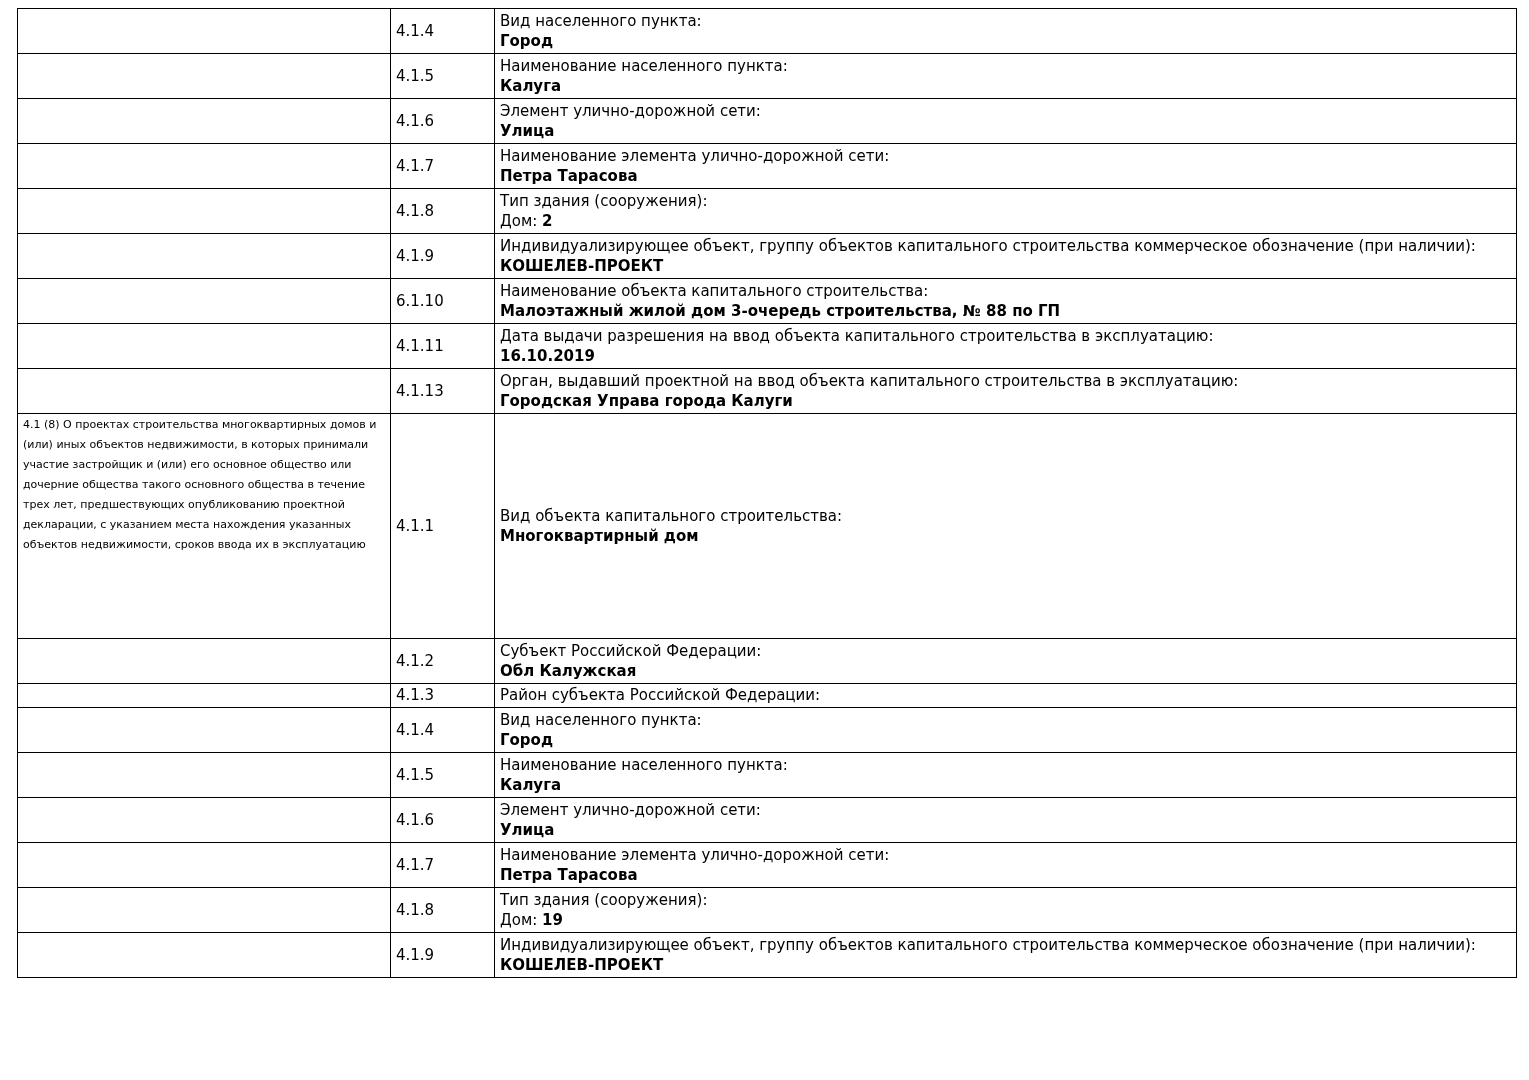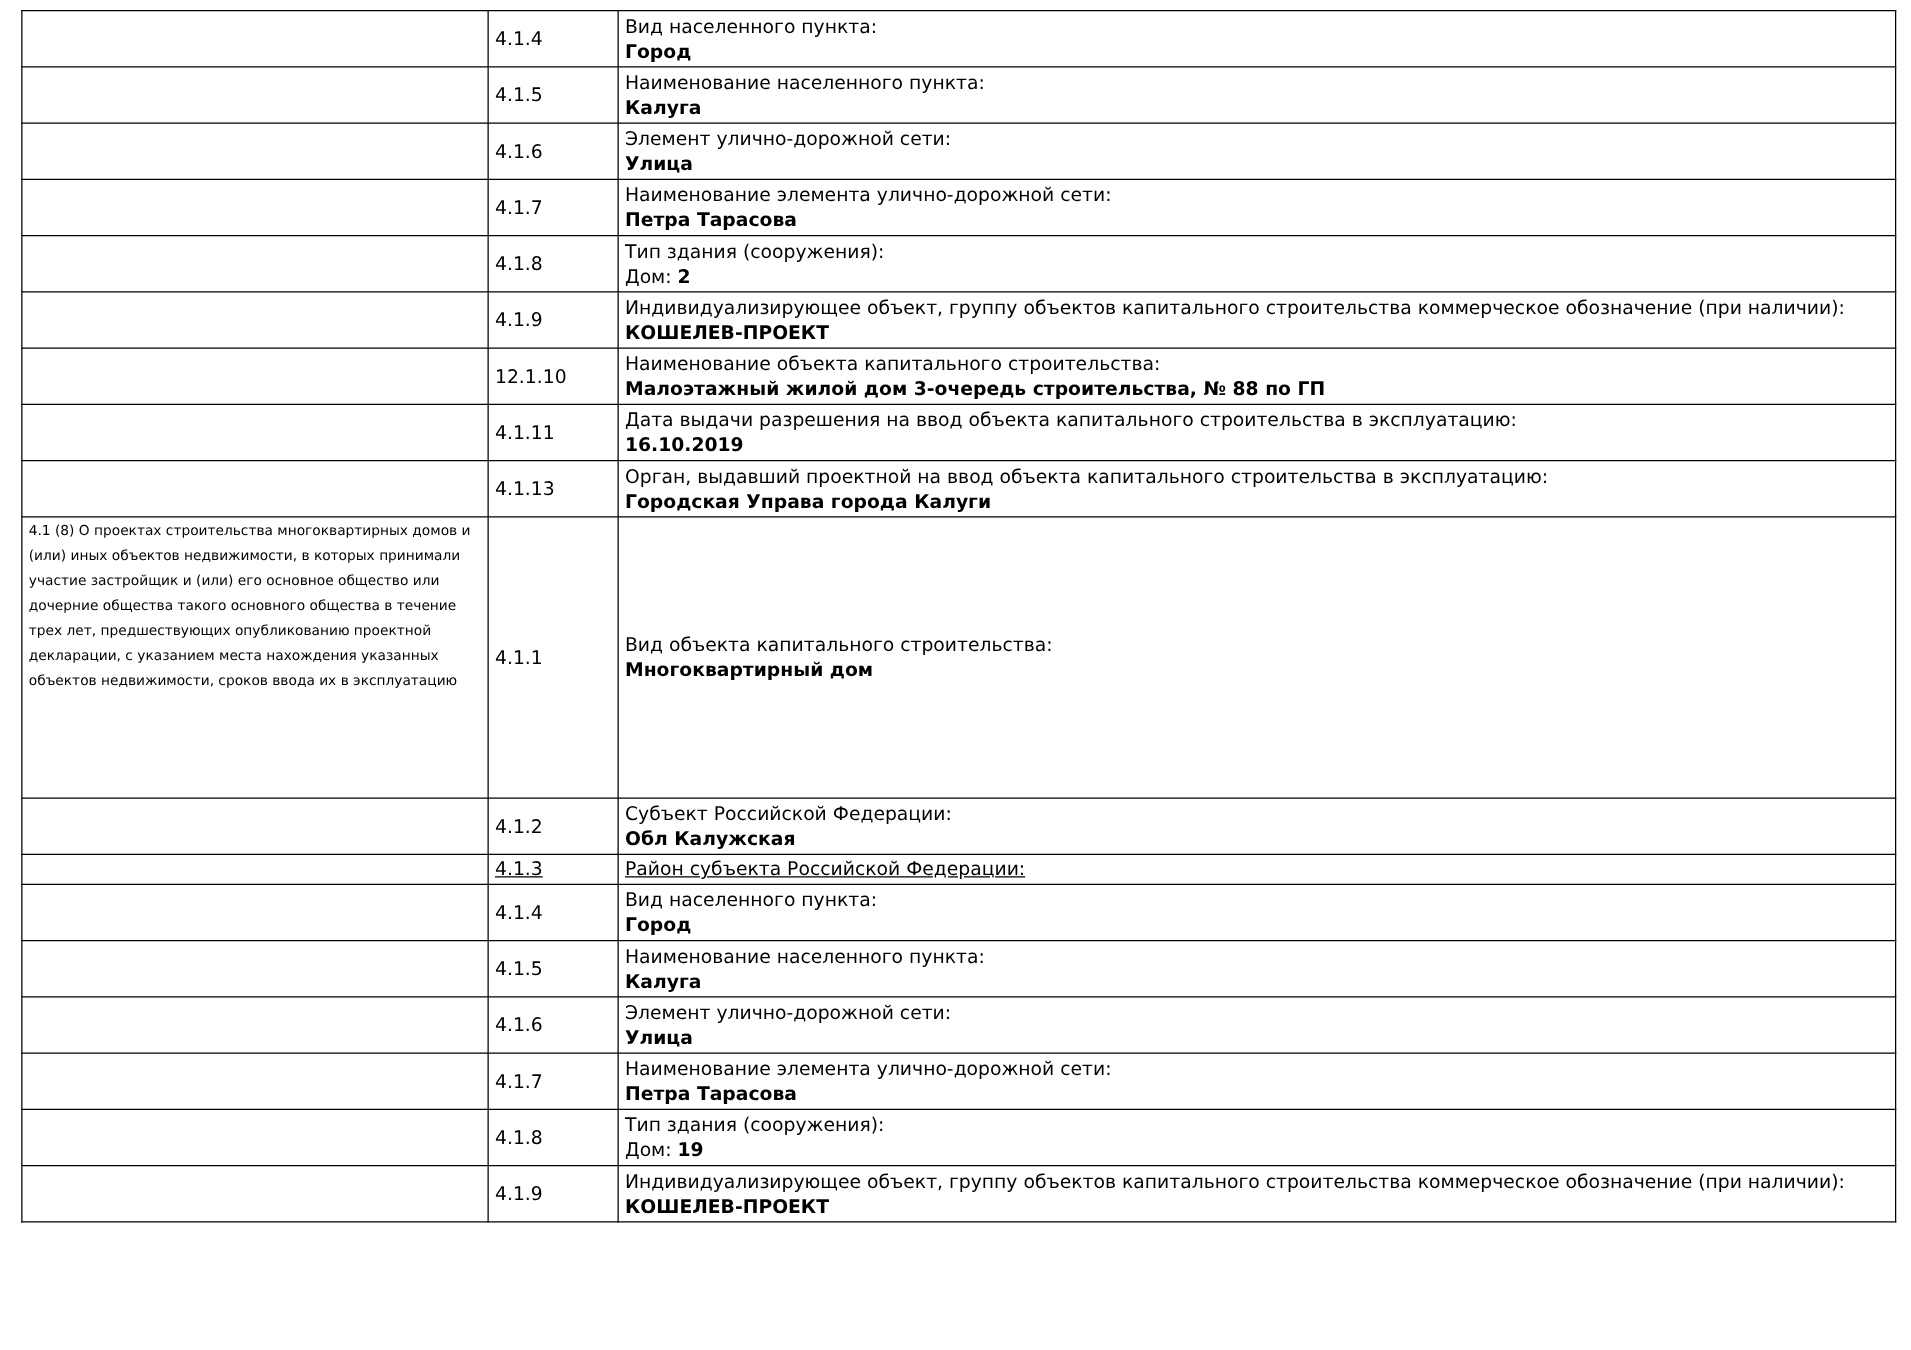--- a/index.html
+++ b/index.html
@@ -24,21 +24,21 @@
     font-size: 15px;
     line-height: 20px;
     overflow: hidden;
     word-wrap: break-word;
   }
   col.c-section { width: 373px; }
   col.c-code    { width: 104px; }
   col.c-content { width: 1022px; }
   tr.decl-row { height: 45px; }
   tr.decl-row.row-tall { height: 225px; }
-  tr.decl-row.row-single { height: 24px; text-decoration: underline; }
+  tr.decl-row.row-single { height: 24px; }
   td.col-section { vertical-align: top; }
   td.col-code { vertical-align: middle; }
   td.col-content { vertical-align: middle; }
   .section-text { font-size: 11px; line-height: 20px; }
   .field-label { font-weight: normal; }
   .value-line .prefix { font-weight: normal; margin-top: 19px; }
   .value-line .value { font-weight: bold; }
 </style>
 </head>
 <body>
@@ -121,21 +121,21 @@
     <td class="col-content">
       <div class="field-label">Индивидуализирующее объект, группу объектов капитального строительства коммерческое обозначение (при наличии):</div>
       <div class="value-line"><span class="prefix"></span><span class="value">КОШЕЛЕВ-ПРОЕКТ</span></div>
     </td>
   </tr>
         <tr class="decl-row">
     <td class="col-section">
       <div class="section-text"></div>
     </td>
     <td class="col-code">
-      <span>12.1.10</span>
+      <span>6.1.10</span>
     </td>
     <td class="col-content">
       <div class="field-label">Наименование объекта капитального строительства:</div>
       <div class="value-line"><span class="prefix"></span><span class="value">Малоэтажный жилой дом 3-очередь строительства, № 88 по ГП</span></div>
     </td>
   </tr>
         <tr class="decl-row">
     <td class="col-section">
       <div class="section-text"></div>
     </td>

